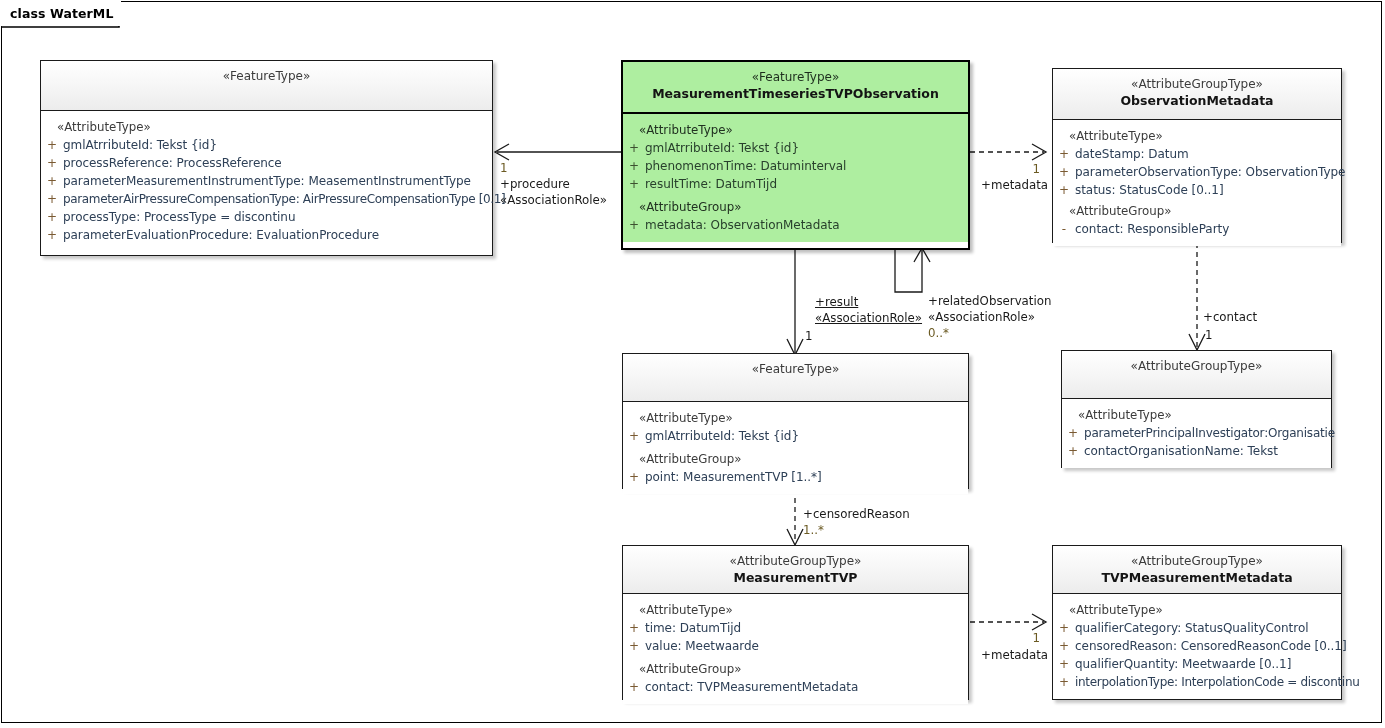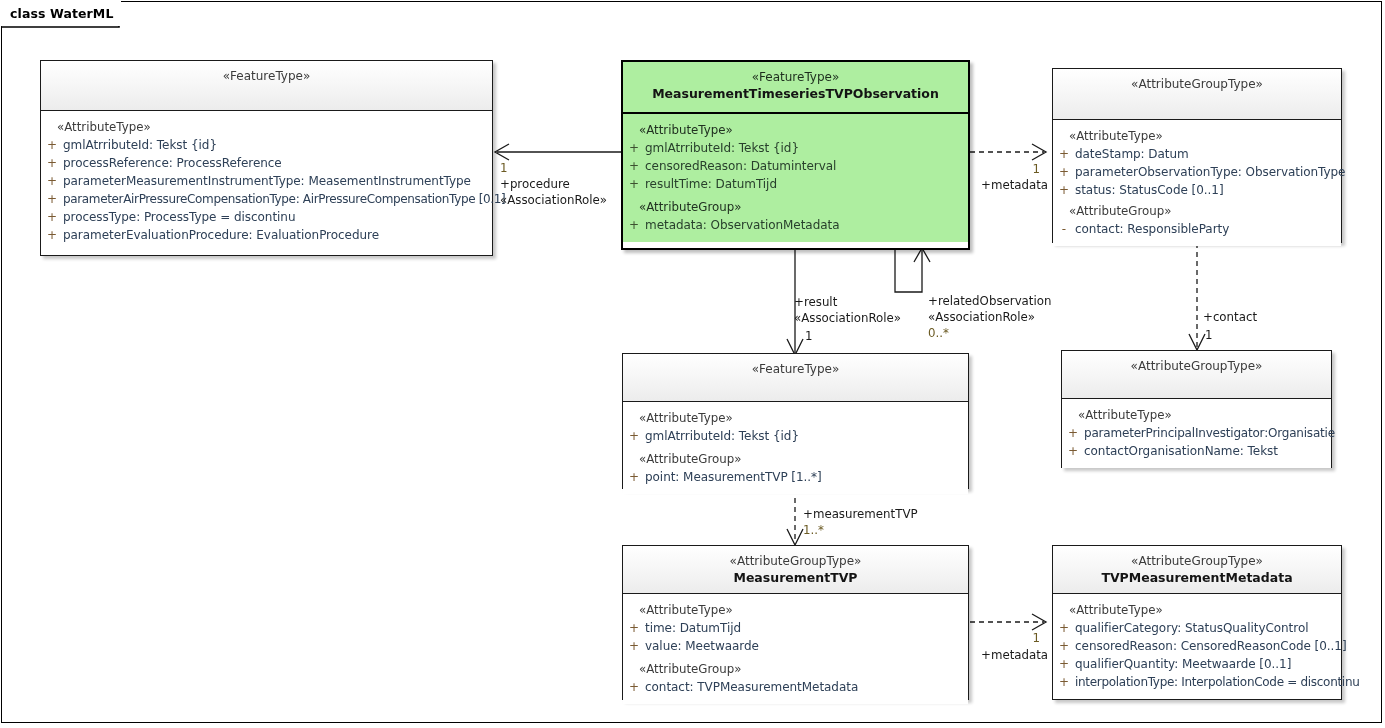--- a/index.html
+++ b/index.html
@@ -231,33 +231,33 @@
   <div class="conn-label" style="left:981px; top:177px;">
     <div>+metadata</div>
   </div>
 
   <div class="conn-label" style="left:928px; top:258px;margin-top:35px;">
     <div>+relatedObservation</div>
     <div class="stereo">«AssociationRole»</div>
     <div class="mult">0..*</div>
   </div>
 
-  <div class="conn-label" style="left:794px; top:294px;">
+  <div class="conn-label" style="left:815px; top:294px;text-decoration:underline;">
     <div>+result</div>
     <div class="stereo">«AssociationRole»</div>
   </div>
   <div class="conn-label mult" style="left:805px; top:328px;">1</div>
 
   <div class="conn-label" style="left:1203px; top:309px;">
     <div>+contact</div>
   </div>
   <div class="conn-label mult" style="left:1205px; top:327px;">1</div>
 
   <div class="conn-label" style="left:803px; top:506px;">
-    <div>+measurementTVP</div>
+    <div>+censoredReason</div>
     <div class="mult">1..*</div>
   </div>
 
   <div class="conn-label" style="left:1024px; top:630px; text-align:right; width:16px;">
     <div class="mult">1</div>
   </div>
   <div class="conn-label" style="left:981px; top:647px;">
     <div>+metadata</div>
   </div>
 
@@ -300,37 +300,38 @@
       <span class="cls-name">MeasurementTimeseriesTVPObservation</span>
     </div>
     <div class="cls-body">
       <div class="grp-label">«AttributeType»</div>
       <div class="attr">
         <span class="attr-vis">+</span>
         <span class="attr-txt">gmlAtrributeId: Tekst {id}</span>
       </div>
       <div class="attr">
         <span class="attr-vis">+</span>
-        <span class="attr-txt">censoredReason: Datuminterval</span>
+        <span class="attr-txt">phenomenonTime: Datuminterval</span>
       </div>
       <div class="attr">
         <span class="attr-vis">+</span>
         <span class="attr-txt">resultTime: DatumTijd</span>
       </div>
       <div class="grp-label" style="padding-top:6px;">«AttributeGroup»</div>
       <div class="attr">
         <span class="attr-vis">+</span>
         <span class="attr-txt">metadata: ObservationMetadata</span>
       </div>
     </div>
   </div>
 
   <div class="cls" style="left:1052px; top:68px; width:290px; height:175px;">
     <div class="cls-head" style="height:51px;">
       <span class="stereo-head">«AttributeGroupType»</span>
+      <span class="cls-name">ObservationMetadata</span>
     </div>
     <div class="cls-body">
       <div class="grp-label">«AttributeType»</div>
       <div class="attr">
         <span class="attr-vis">+</span>
         <span class="attr-txt">dateStamp: Datum</span>
       </div>
       <div class="attr">
         <span class="attr-vis">+</span>
         <span class="attr-txt">parameterObservationType: ObservationType</span>

